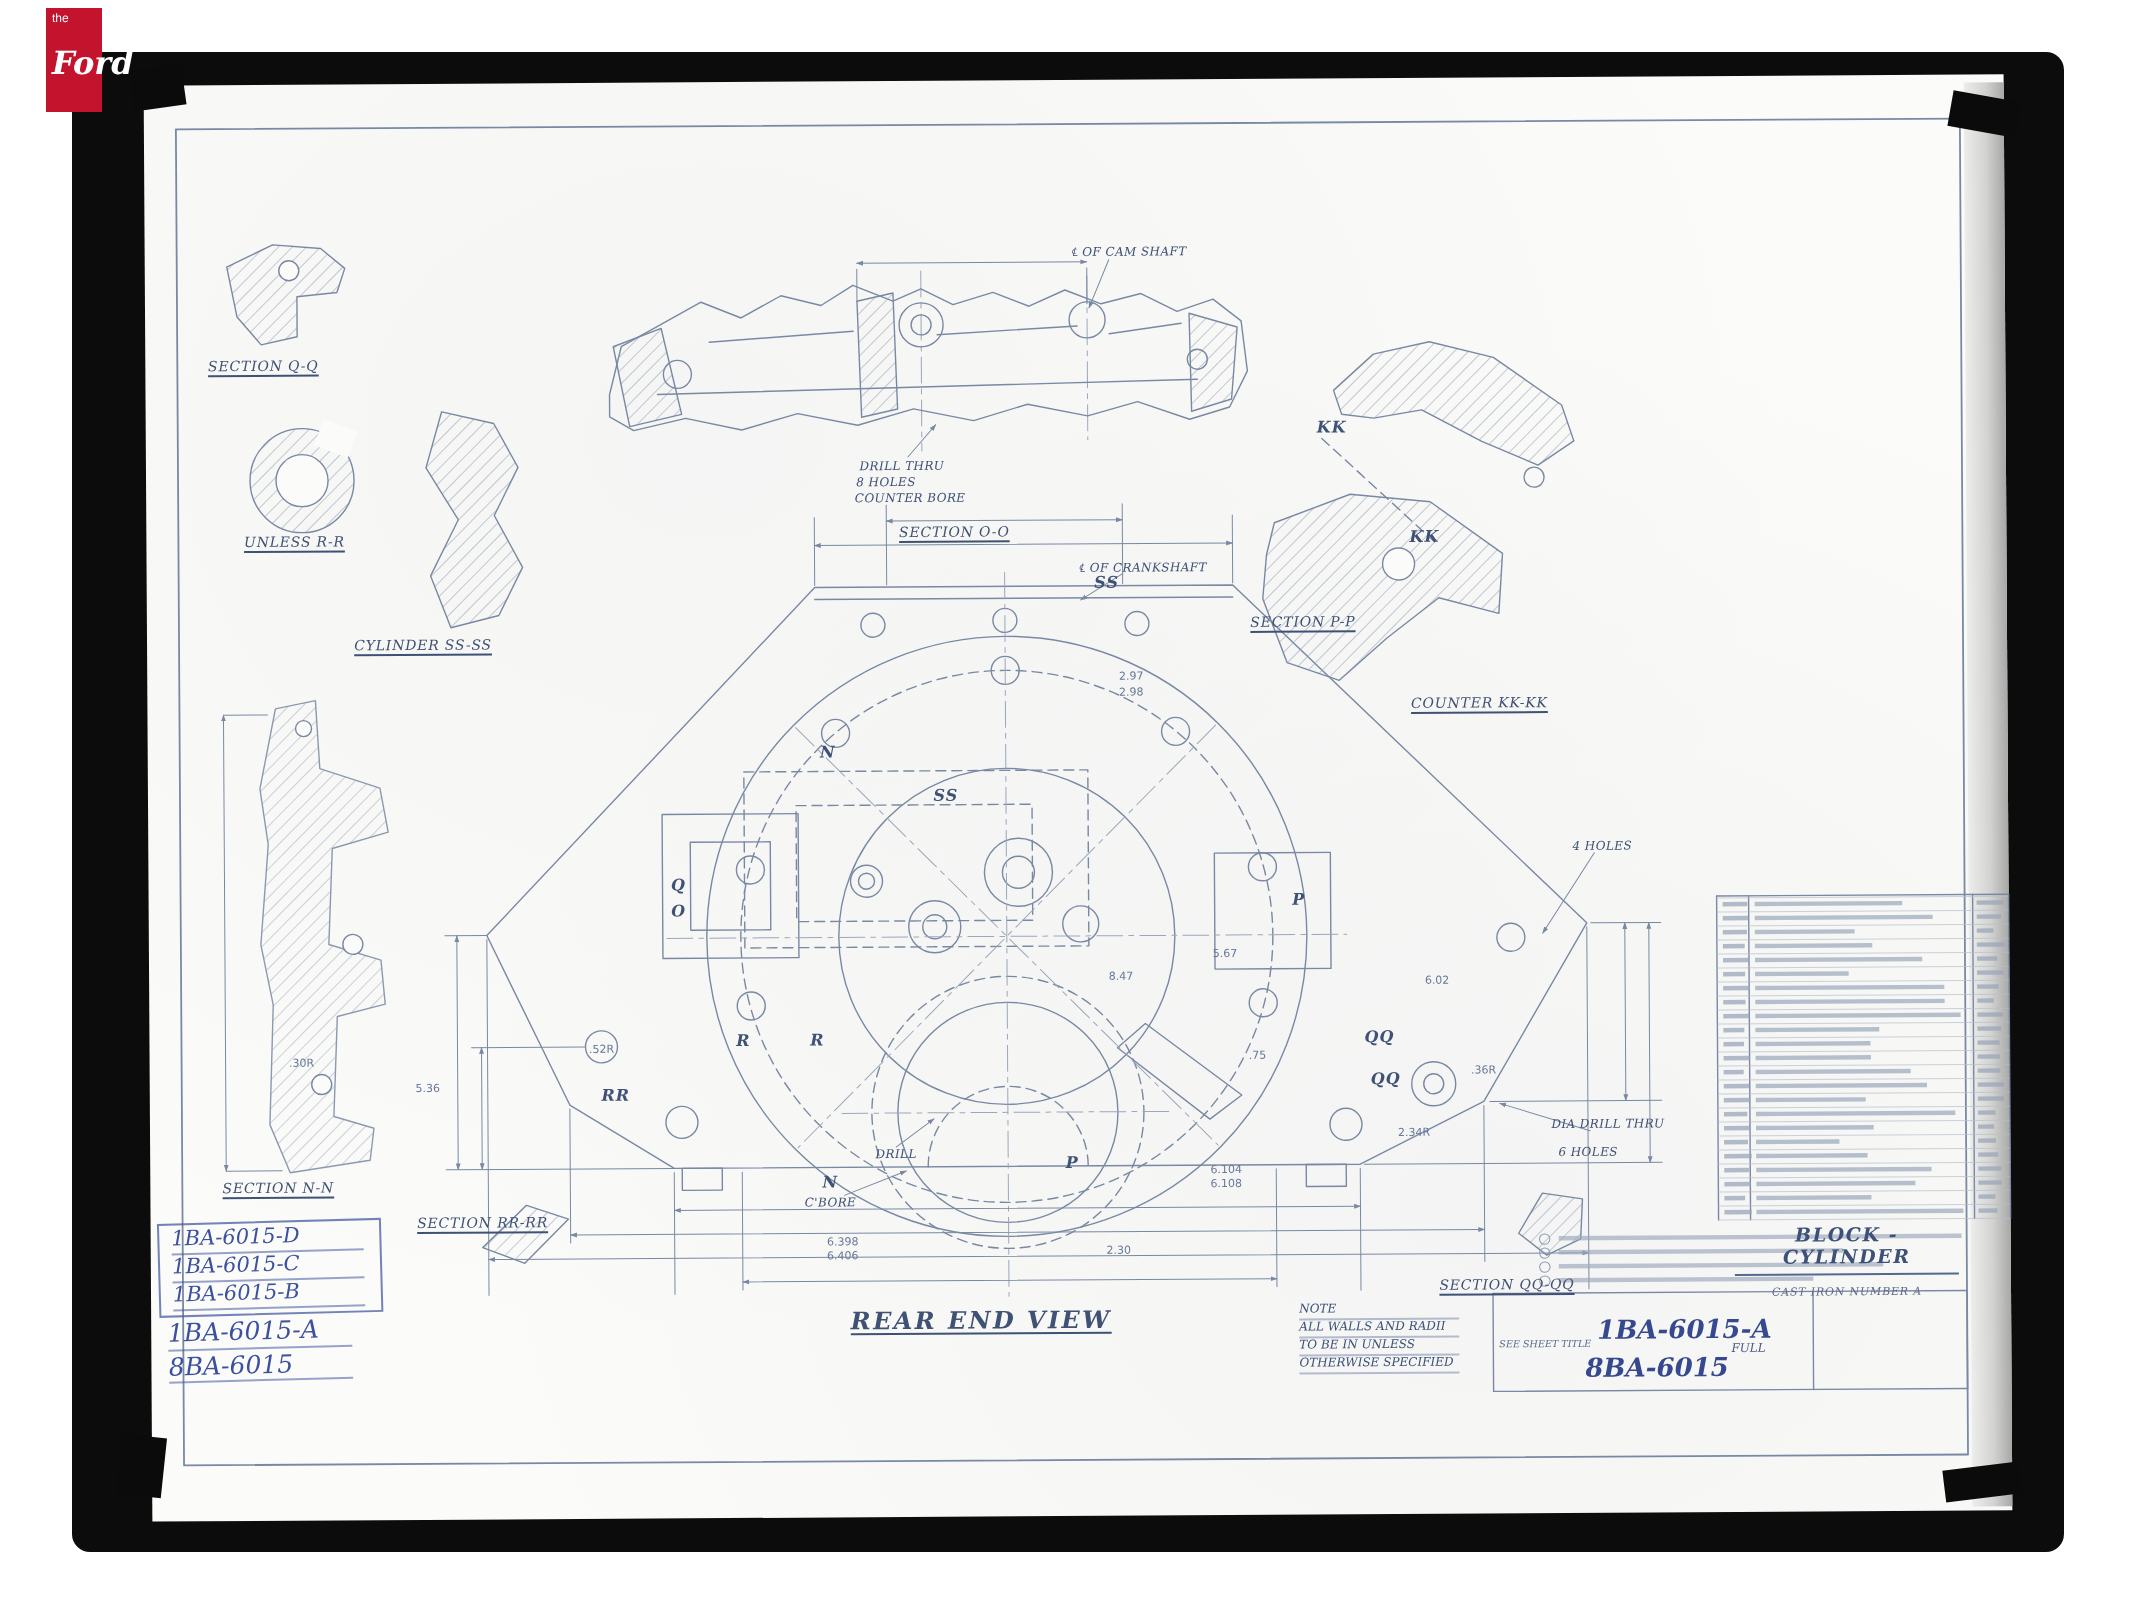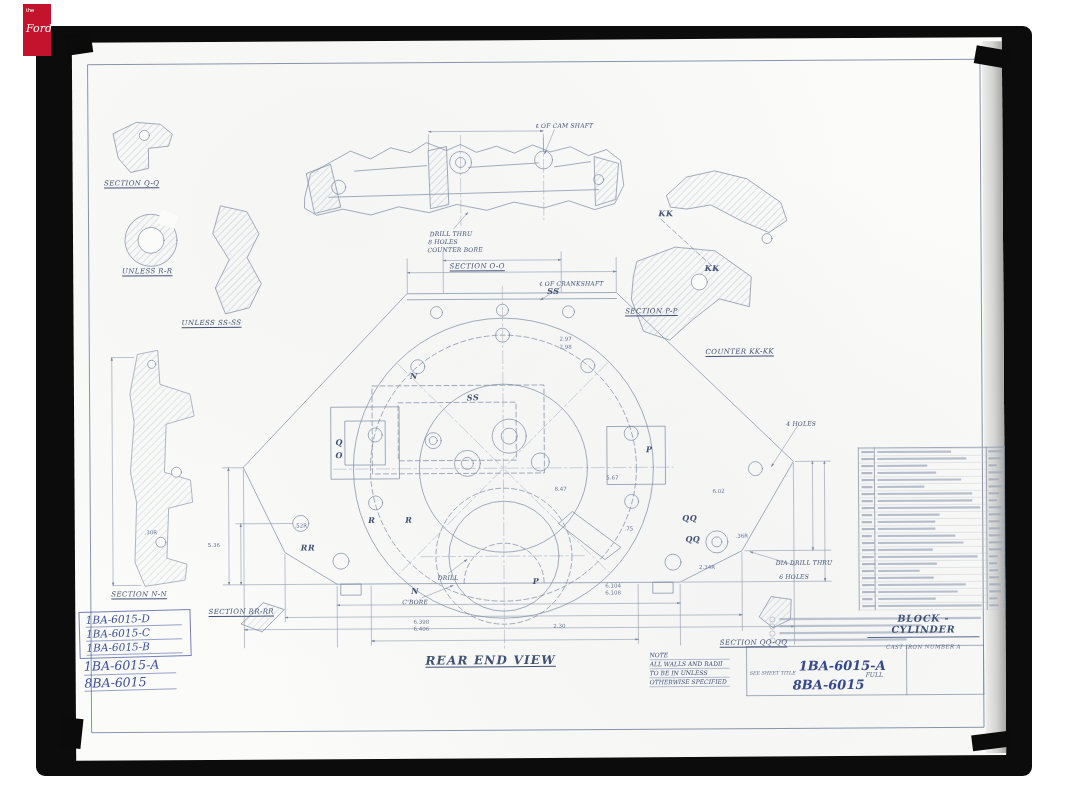--- a/index.html
+++ b/index.html
@@ -15,21 +15,21 @@
   .clip{position:absolute;background:#0b0b0b;}
   .clip1{left:66px;top:34px;width:26px;height:20px;transform:rotate(-8deg);}
   .clip2{left:975px;top:48px;width:34px;height:18px;transform:rotate(10deg);}
   .clip3{left:60px;top:718px;width:22px;height:30px;transform:rotate(6deg);}
   .clip4{left:972px;top:733px;width:38px;height:16px;transform:rotate(-7deg);}
 
   .logo{position:absolute;left:23px;top:4px;width:28px;height:52px;background:#c3132d;color:#fff;z-index:6;
         padding:3px 0 0 3px;box-sizing:border-box;font-family:"Liberation Sans",sans-serif;line-height:1.08;}
   .logo .the{font-size:6px;display:block;}
   .logo .henry{font-size:8.5px;font-weight:bold;display:block;margin-left:48px;}
-  .logo .ford{font-family:"DejaVu Serif",serif;font-style:italic;font-weight:normal;font-size:11px;display:block;}
+  .logo .ford{font-family:"DejaVu Serif",serif;font-style:italic;font-weight:bold;font-size:16px;display:block;}
 
   svg#linework{position:absolute;left:0;top:0;}
   .hid{stroke-dasharray:5 3;}
   .cl line{stroke:#9aa7bc;stroke-width:.5;stroke-dasharray:13 3 2.5 3;}
   .diml line{stroke-width:.5;}
 
   #anno-layer{position:absolute;left:0;top:0;width:1067px;height:800px;pointer-events:none;}
   .anno{position:absolute;transform:translate(-50%,-50%);white-space:nowrap;color:#3f5175;
         font-family:"DejaVu Serif",serif;font-style:italic;}
   .anno.section{font-size:7px;letter-spacing:.4px;text-decoration:underline;text-underline-offset:2px;}
@@ -349,21 +349,21 @@
           <circle cx="771" cy="635" r="2.6" stroke="#8d99af" fill="none" stroke-width="0.5"></circle>
           <rect x="778" y="633.5" width="162.20460953293582" height="2.2" fill="#9aa6ba" opacity="0.65"></rect>
           <circle cx="771" cy="642" r="2.6" stroke="#8d99af" fill="none" stroke-width="0.5"></circle>
           <rect x="778" y="640.5" width="127.18014240599244" height="2.2" fill="#9aa6ba" opacity="0.65"></rect>
         </g>
     </svg>
 
     <div id="anno-layer">
         <span class="anno section" style="left: 133px; top: 181px;">SECTION Q-Q</span>
         <span class="anno section" style="left: 148px; top: 269px;">UNLESS R-R</span>
-        <span class="anno section" style="left: 212px; top: 321px;">UNLESS SS-SS</span>
+        <span class="anno section" style="left: 212px; top: 321px;">CYLINDER SS-SS</span>
         <span class="anno section" style="left: 138px; top: 592px;">SECTION N-N</span>
         <span class="anno section" style="left: 478px; top: 266px; text-align: right;">SECTION O-O</span>
         <span class="anno section" style="left: 652px; top: 312px;">SECTION P-P</span>
         <span class="anno section" style="left: 740px; top: 353px;">COUNTER KK-KK</span>
         <span class="anno section" style="left: 240px; top: 610px;">SECTION RR-RR</span>
         <span class="anno section" style="left: 752px; top: 644px;">SECTION QQ-QQ</span>
         <span class="anno view" style="left: 489px; top: 660px;">REAR END VIEW</span>
         <span class="anno marker" style="left: 667px; top: 214px;">KK</span>
         <span class="anno marker" style="left: 713px; top: 269px;">KK</span>
         <span class="anno marker" style="left: 554px; top: 291px;">SS</span>

